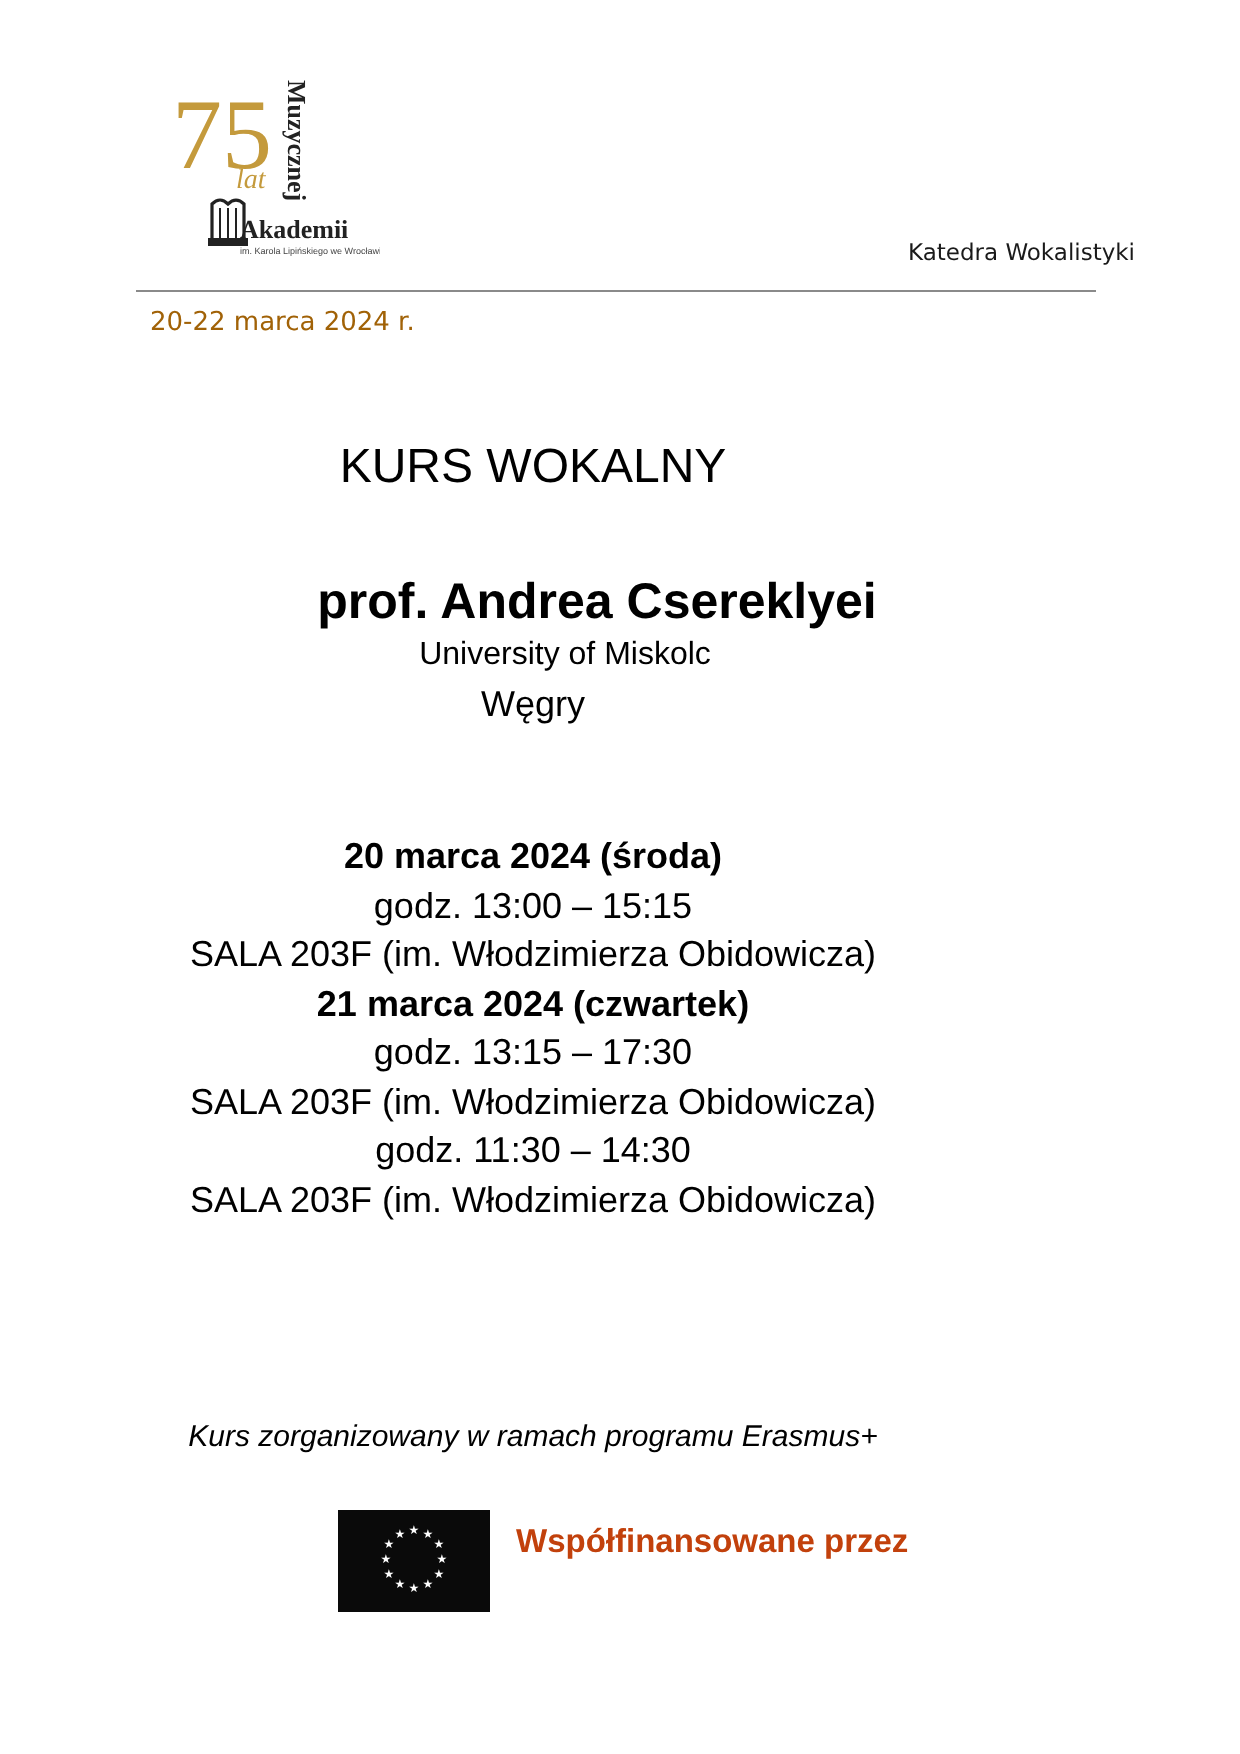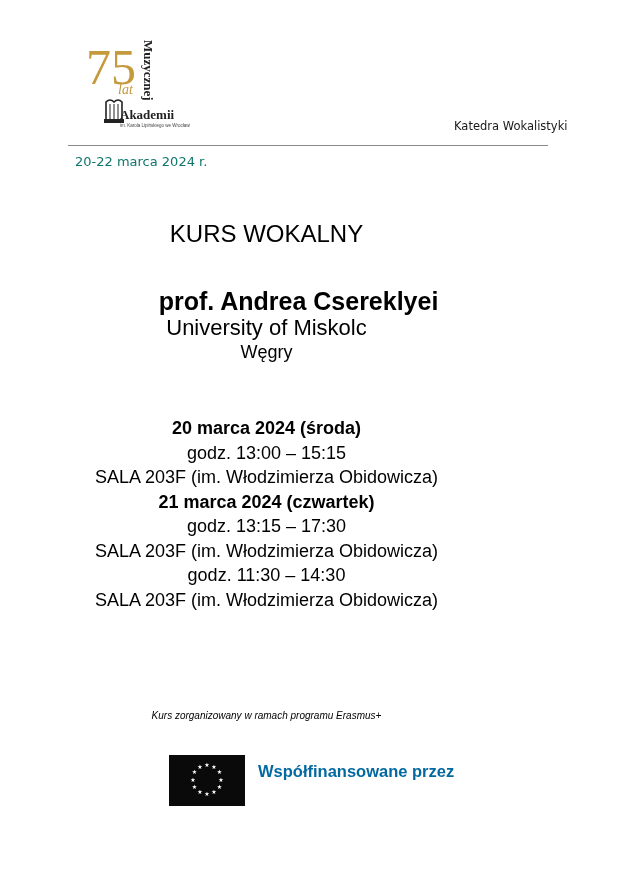--- a/index.html
+++ b/index.html
@@ -1,31 +1,31 @@
 <!DOCTYPE html>
 <html><head>
 <meta charset="utf-8">
 <style>
   html, body { margin:0; padding:0; background:#ffffff; }
   body { width:620px; height:877px; position:relative; overflow:hidden; font-family:"Liberation Sans", sans-serif; color:#000; }
   .abs { position:absolute; }
   .logo { left:86px; top:34px; width:104px; height:94px; }
   .dept { left:430px; top:119px; font-family:"DejaVu Sans", sans-serif; font-size:11.5px; color:#1a1a1a;margin-left:24px; }
   .rule { left:68px; top:145px; width:480px; height:1px; background:#8a8a8a; }
-  .date { left:75px; top:154px; font-family:"DejaVu Sans", sans-serif; font-size:13px; color:#0f766e; }
+  .date { left:75px; top:154px; font-family:"DejaVu Sans", sans-serif; font-size:13px; color:#a16207; }
   .center { left:0; width:533px; text-align:center; }
   .title { top:220px; font-size:24px; line-height:28px; }
   .prof { top:286px; font-size:25px; line-height:30px; font-weight:bold;margin-left:32px; }
-  .univ { top:317px; font-size:22px; line-height:22px; }
+  .univ { top:317px; font-size:16px; line-height:22px;margin-left:16px; }
   .country { top:341px; font-size:18px; line-height:22px; }
   .sched { top:416px; font-size:18px; line-height:24.5px; }
   .sched .day { font-weight:bold; }
-  .note { top:710px; font-size:10px; font-style:italic; }
+  .note { top:710px; font-size:15px; font-style:italic; }
   .eu-flag { left:169px; top:755px; width:76px; height:51px; background:#0a0a0a; }
-  .eu-text { left:258px; top:760px; font-size:16.5px; font-weight:bold; line-height:22px; color:#0369a1; }
+  .eu-text { left:258px; top:760px; font-size:16.5px; font-weight:bold; line-height:22px; color:#c2410c; }
 </style>
 </head>
 <body>
 
 <div class="abs logo">
   <svg width="104" height="94" viewBox="0 0 104 94">
     <text x="0" y="50" font-family="Liberation Serif, serif" font-size="50" fill="#c49a3c">75</text>
     <text x="32" y="60" font-family="Liberation Serif, serif" font-style="italic" font-size="14" fill="#c49a3c">lat</text>
     <g transform="translate(58,6) rotate(90)">
       <text x="0" y="0" font-family="Liberation Serif, serif" font-weight="bold" font-size="13" fill="#222">Muzycznej</text>

